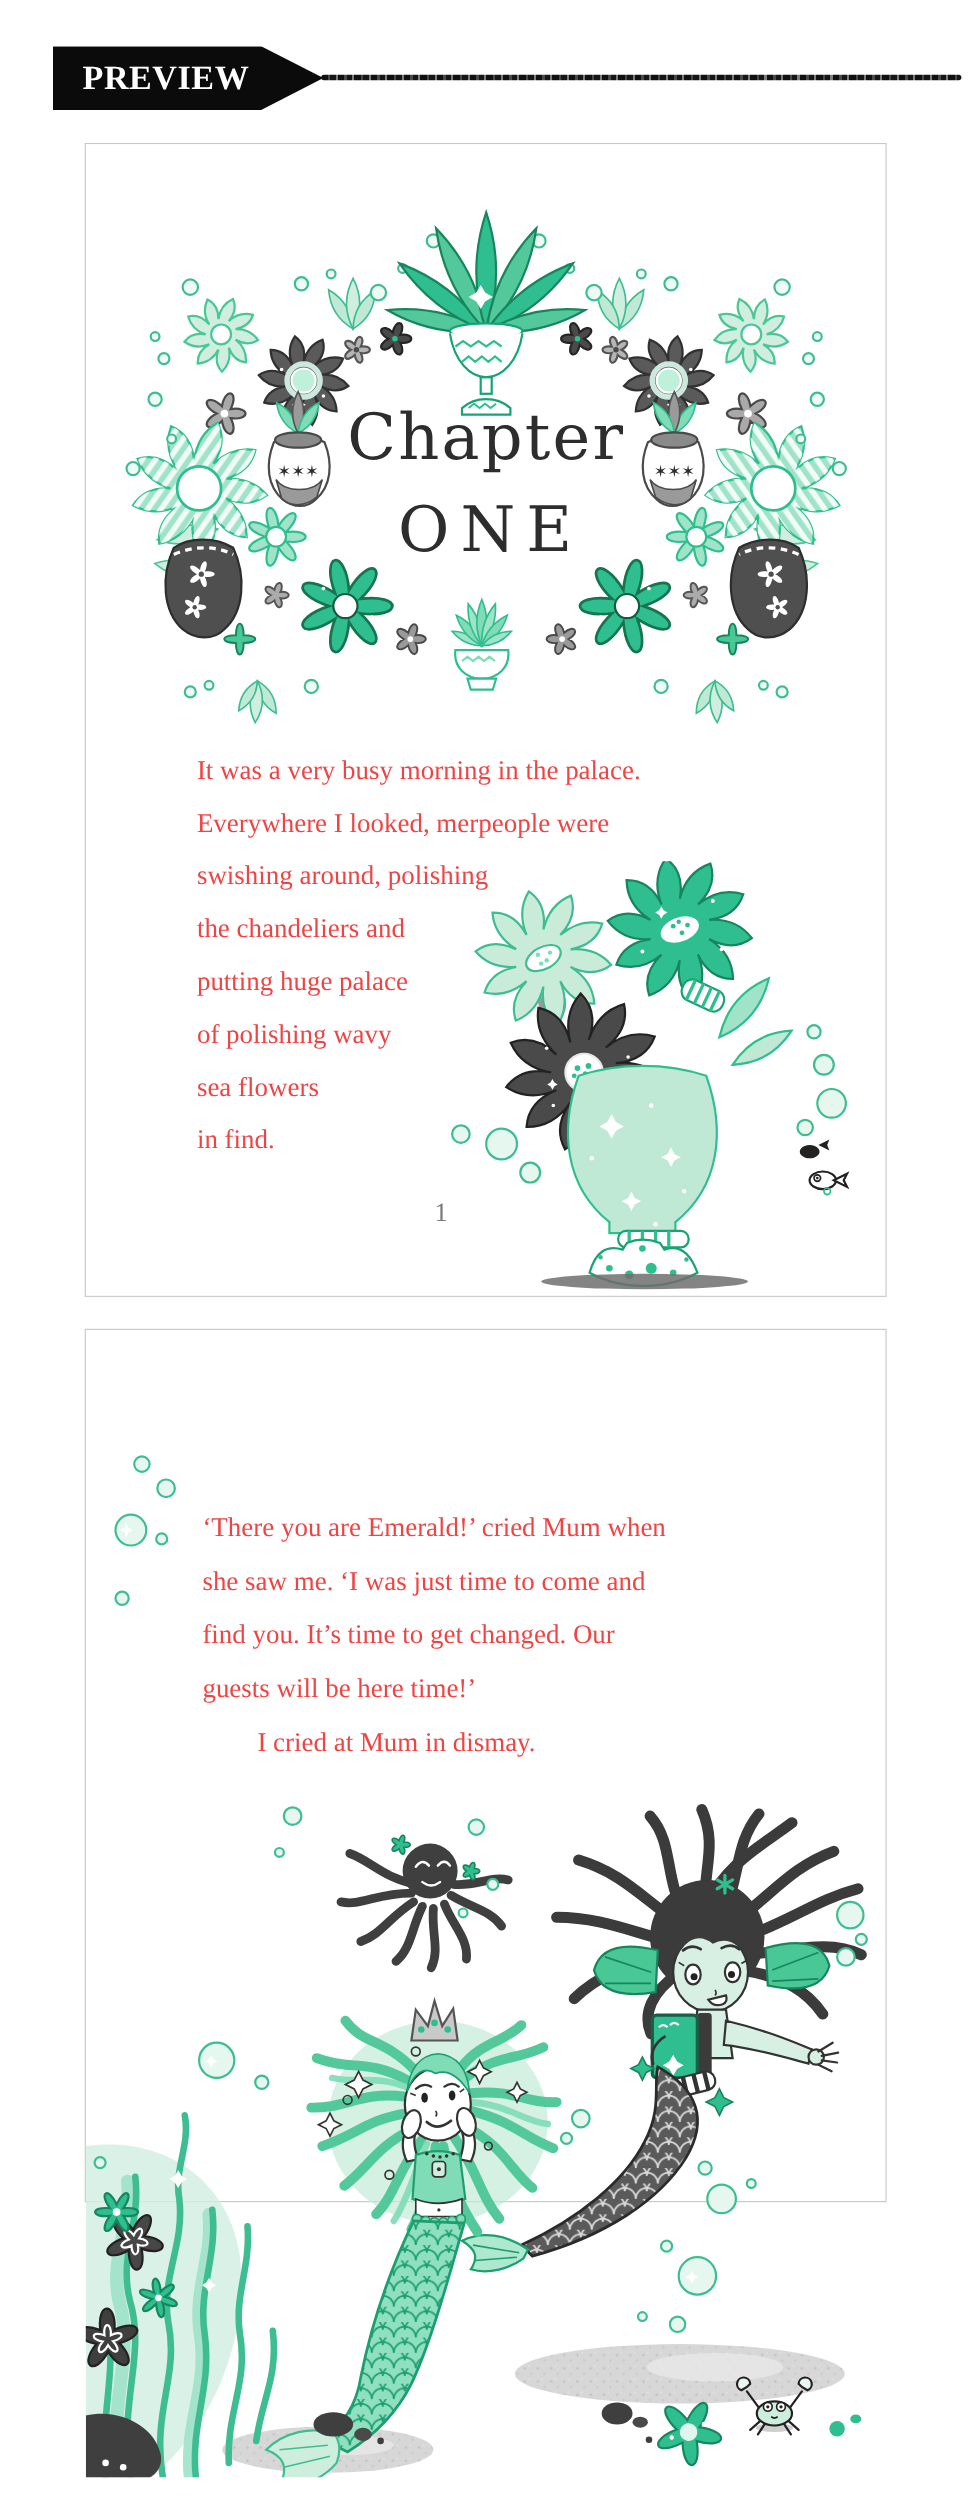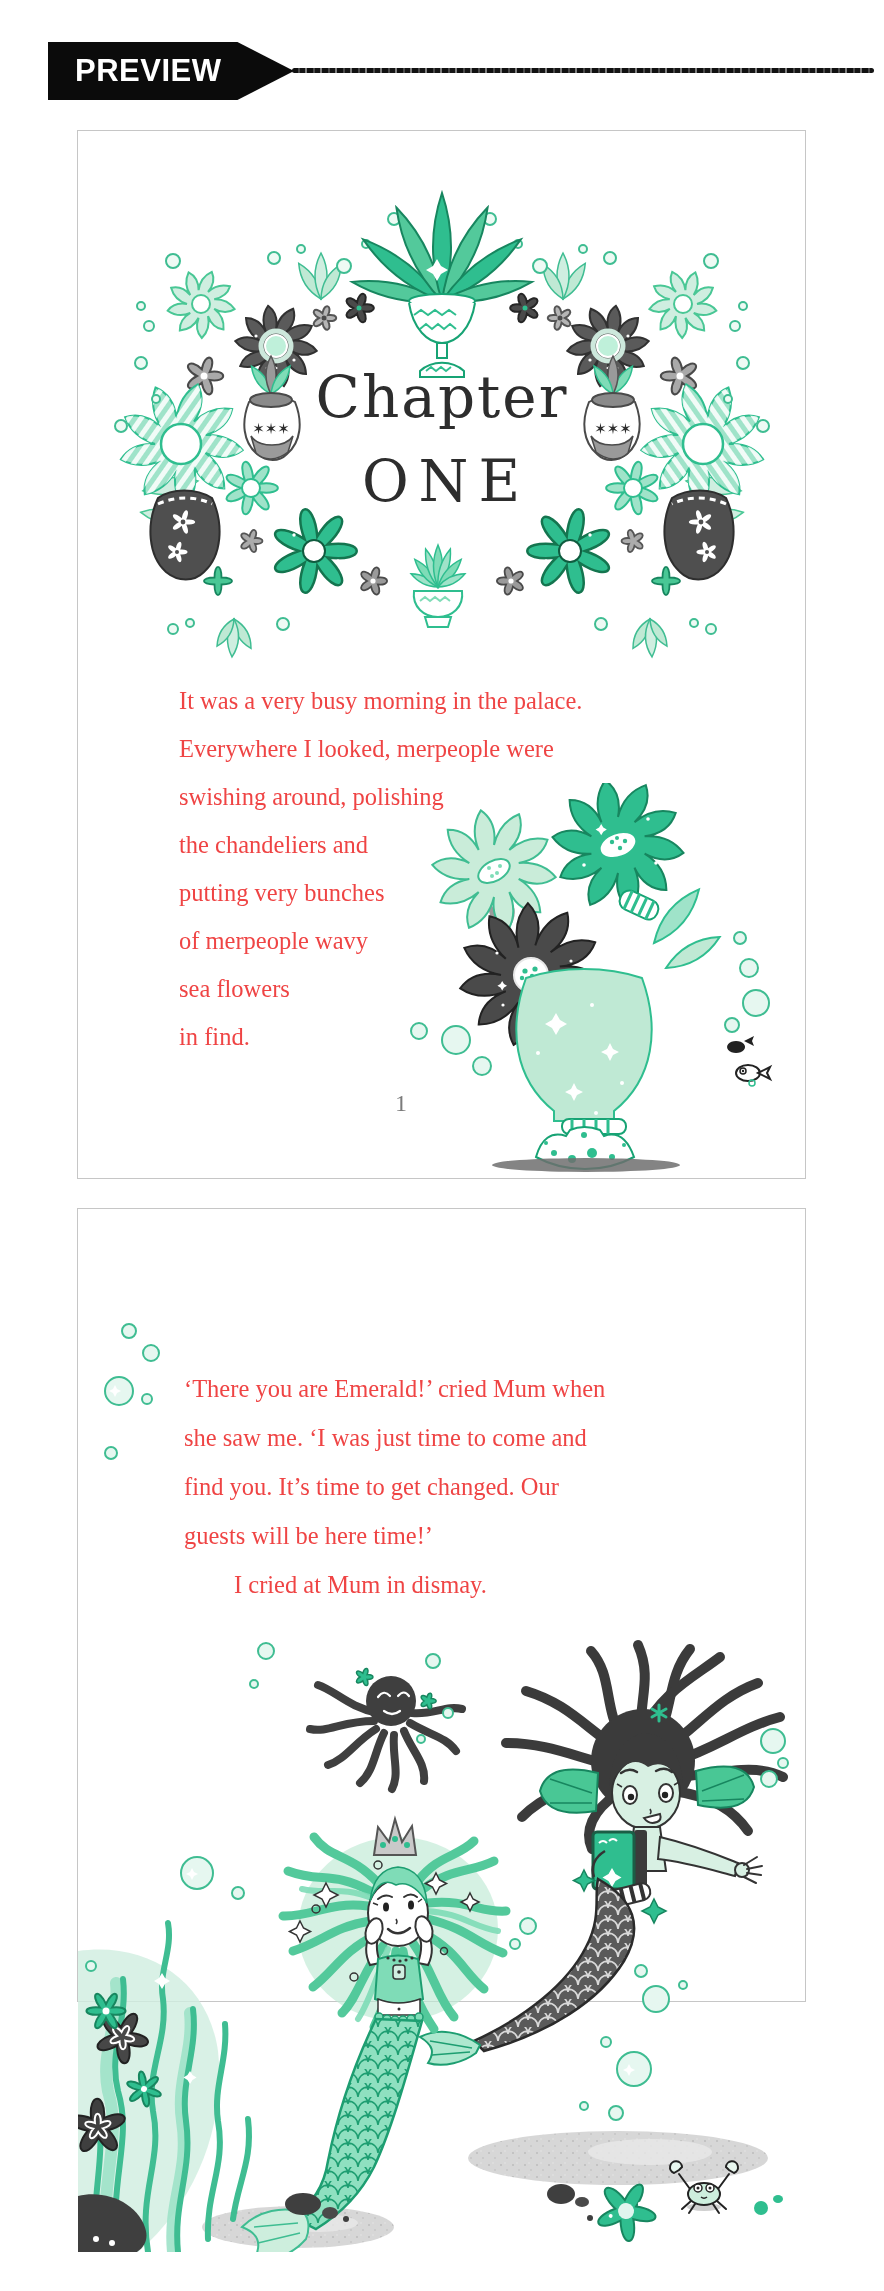--- a/index.html
+++ b/index.html
@@ -3,21 +3,21 @@
 <meta charset="utf-8">
 <style>
   html,body{margin:0;padding:0;background:#ffffff;}
   .stage{position:relative;width:884px;height:2291px;background:#fff;overflow:hidden;
          font-family:"Liberation Serif",serif;}
   
   .banner-tag{position:absolute;left:48px;top:42px;width:246px;height:58px;background:#0b0b0b;
     clip-path:polygon(0 0,77% 0,100% 50%,77% 100%,0 100%);
     filter:drop-shadow(2px 3px 3px rgba(0,0,0,.35));}
   .banner-label{position:absolute;left:27px;top:0;height:46px;line-height:58px;color:#fff;
-    font-family:Liberation Sans, sans-serif;font-weight:700;font-size:31px;letter-spacing:.5px;}
+    font-family:Liberation Serif, serif;font-weight:700;font-size:31px;letter-spacing:.5px;}
   .banner-line{position:absolute;left:292px;top:68px;width:582px;height:5px;border-radius:3px;
     background:repeating-linear-gradient(90deg,#101010 0 6px,#4a4a4a 6px 8px,#161616 8px 13px,rgba(20,20,20,.55) 13px 15px);}
   
   .card{position:absolute;left:77px;width:729px;background:#fff;border:1px solid #c6c6c6;box-sizing:border-box;}
   #card1{top:130px;height:1049px;}
   #card2{top:1208px;height:794px;}
   .illo{position:absolute;pointer-events:none;}
   .bodytext{position:absolute;font-size:24.5px;color:#ef4444;}
   .bodytext .ln{white-space:nowrap;height:48px;line-height:48px;}
   #text1{left:101px;top:546px;}
@@ -247,22 +247,22 @@
         <path d="M-18,14 l5,-4 5,4 5,-4 5,4 5,-4 5,4" fill="none" stroke="#7fdcb7" stroke-width="2"></path>
         <path d="M-13,30 L13,30 L10,40 L-10,40 Z" fill="#fff" stroke="#2fbe8f" stroke-width="2"></path>
       </g>
     </svg>
 
     <div class="bodytext" id="text1">
       <div class="ln">It was a very busy morning in the palace.</div>
       <div class="ln">Everywhere I looked, merpeople were</div>
       <div class="ln">swishing around, polishing</div>
       <div class="ln">the chandeliers and</div>
-      <div class="ln">putting very bunches</div>
-      <div class="ln">of merpeople wavy</div>
+      <div class="ln">putting huge palace</div>
+      <div class="ln">of polishing wavy</div>
       <div class="ln">sea flowers</div>
       <div class="ln">in find.</div>
     </div>
 
     <div class="pageno">1</div>
 
     <svg class="illo" style="left:318px;top:652px;" width="404" height="390" viewBox="0 0 404 390">
 
       <g transform="translate(258,160) rotate(40)">
           <path fill="#9fe3c9" stroke="#2fbe8f" stroke-width="2" d="M0,0 Q18.0,-35.0 0,-70.0 Q-18.0,-35.0 0,0 Z"></path>

